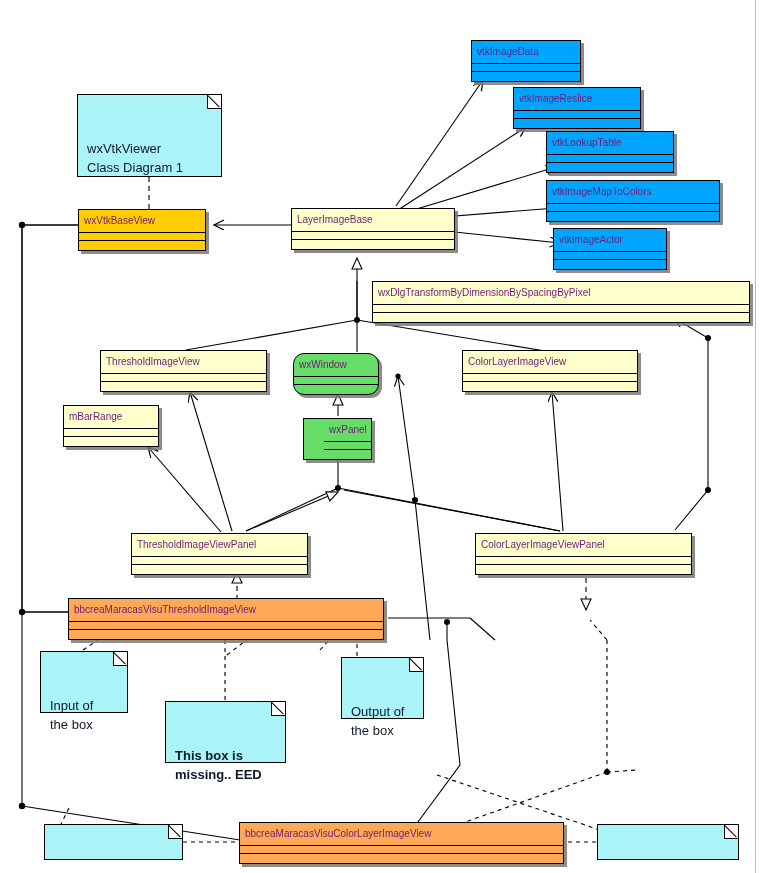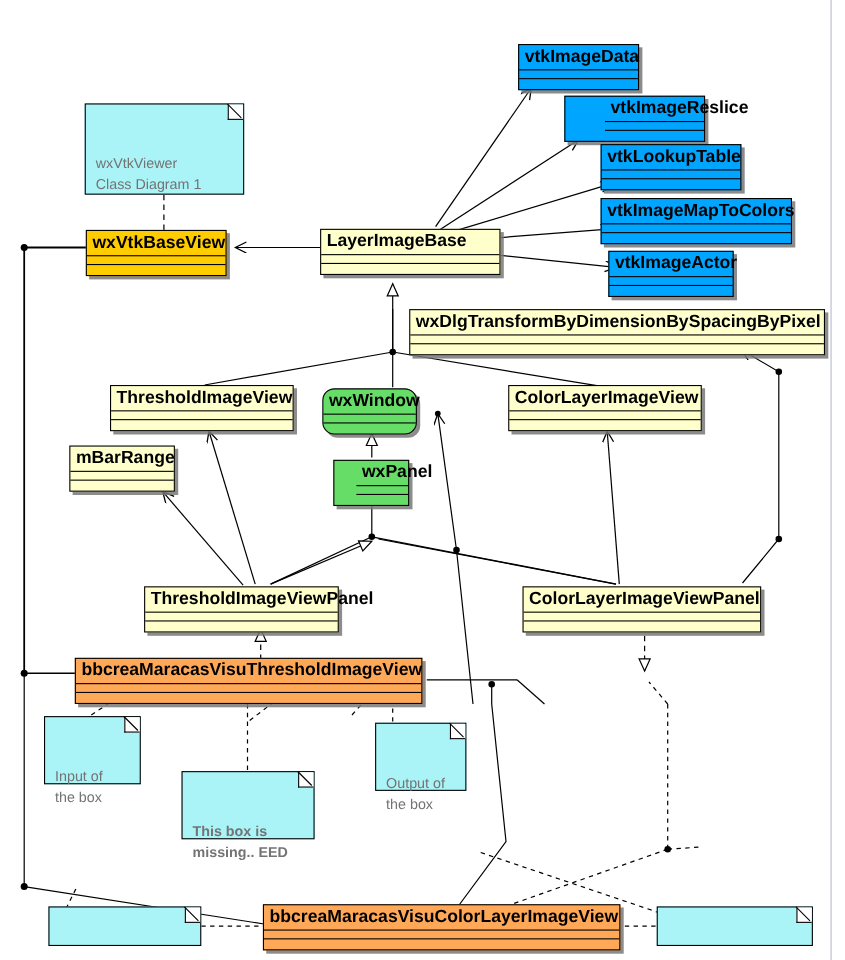--- a/index.html
+++ b/index.html
@@ -27,23 +27,23 @@
   
   .node {
     position: absolute;
     box-sizing: border-box;
     border: 1px solid #000;
     box-shadow: 3px 3px 0 rgba(120,120,120,0.85);
     background: #ffffcc;
   }
   .node .title {
     box-sizing: border-box;
-    font-weight: bold;
-    font-size: 16px;
-    color: #000000;
+    font-weight: normal;
+    font-size: 10px;
+    color: #701a75;
     line-height: 15px;
     padding: 3px 5px 4px 5px;
     white-space: nowrap;
     border-bottom: 1px solid #000;
   }
   .node .comp {
     box-sizing: border-box;
     height: 8px;
     border-bottom: 1px solid #000;
   }
@@ -58,21 +58,21 @@
   .node.orange  { background: #ffa858; }
 
   
   .note {
     position: absolute;
     box-sizing: border-box;
     background: #aaf4f8;
     border: 1px solid #000;
     font-size: 13px;
     line-height: 19px;
-    color: #737373;
+    color: #0f172a;
     padding: 6px 8px 4px 9px;
     white-space: pre-line;
   }
   .note .fold {
     position: absolute;
     top: 0;
     right: 0;
     width: 13px;
     height: 13px;
     background: #ffffff;
@@ -244,21 +244,21 @@
     <span class="fold"></span>
     
   </div>
 
   <div class="node blue" style="left:471px; top:40px; width:110px;">
     <div class="title">vtkImageData</div>
     <div class="comp"></div>
     <div class="comp"></div>
   </div>
 
-  <div class="node blue" style="left:513px; top:87px; width:128px;padding-left:36px;">
+  <div class="node blue" style="left:513px; top:87px; width:128px;">
     <div class="title">vtkImageReslice</div>
     <div class="comp"></div>
     <div class="comp"></div>
   </div>
 
   <div class="node blue" style="left:546px; top:131px; width:128px;">
     <div class="title">vtkLookupTable</div>
     <div class="comp"></div>
     <div class="comp"></div>
   </div>

